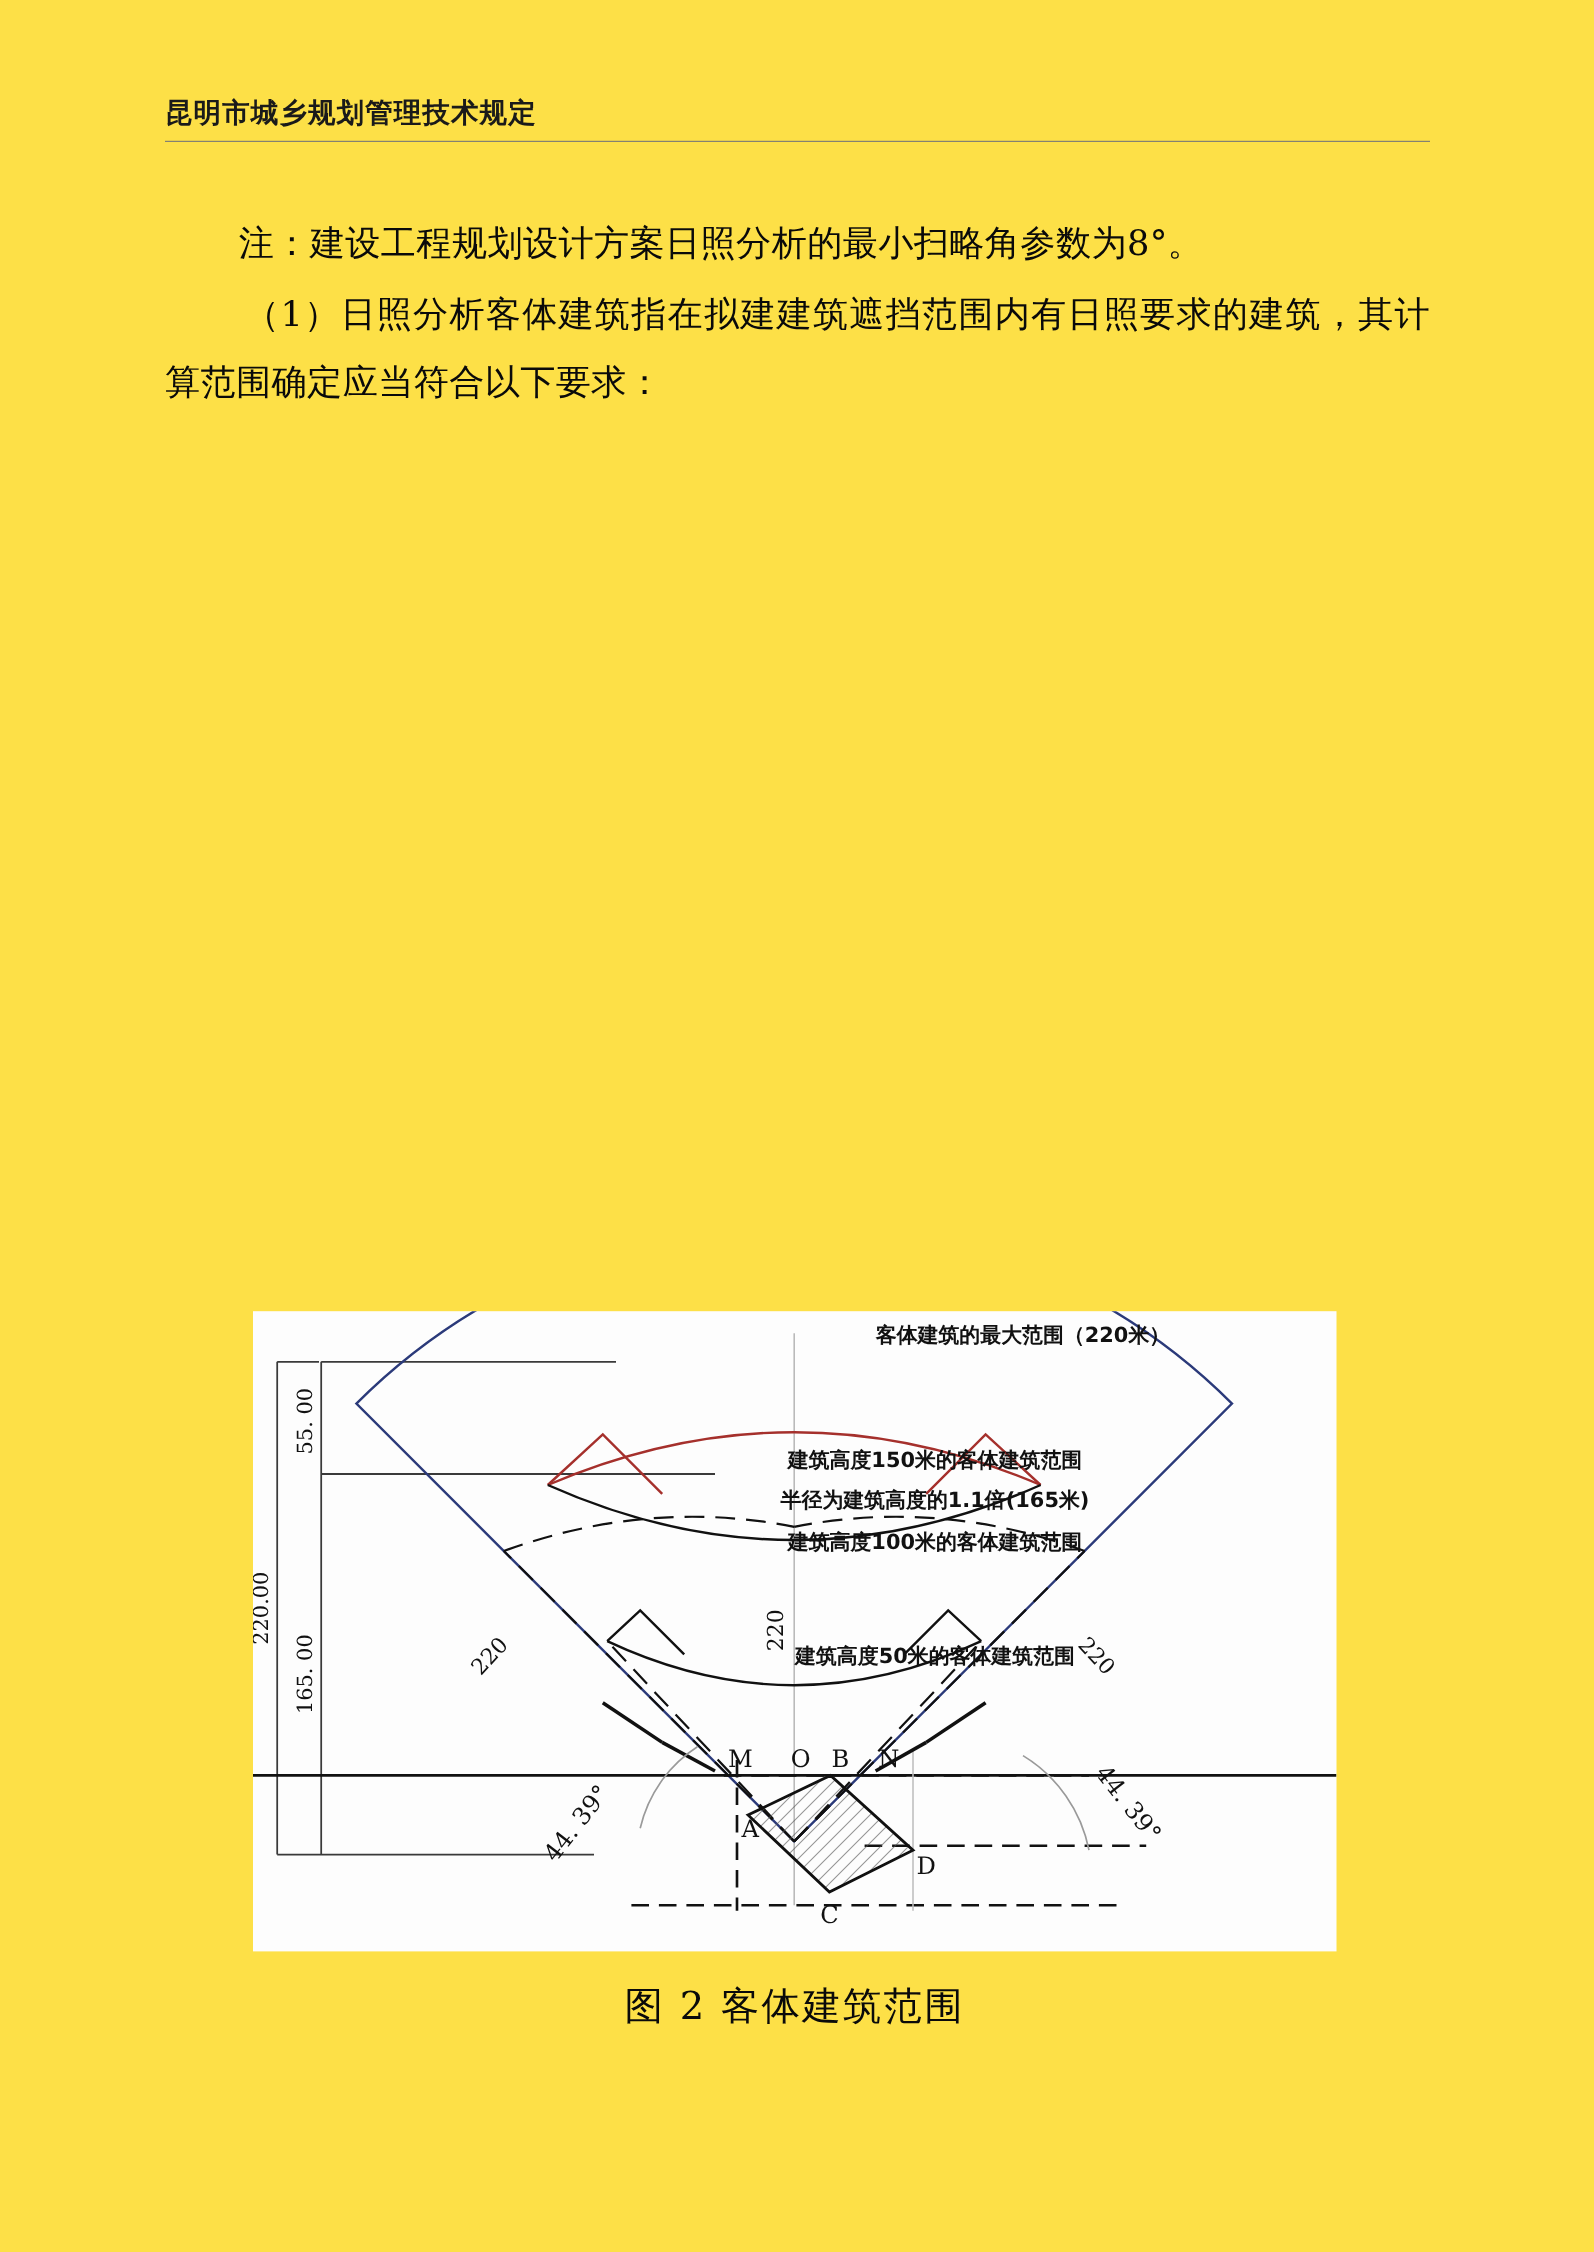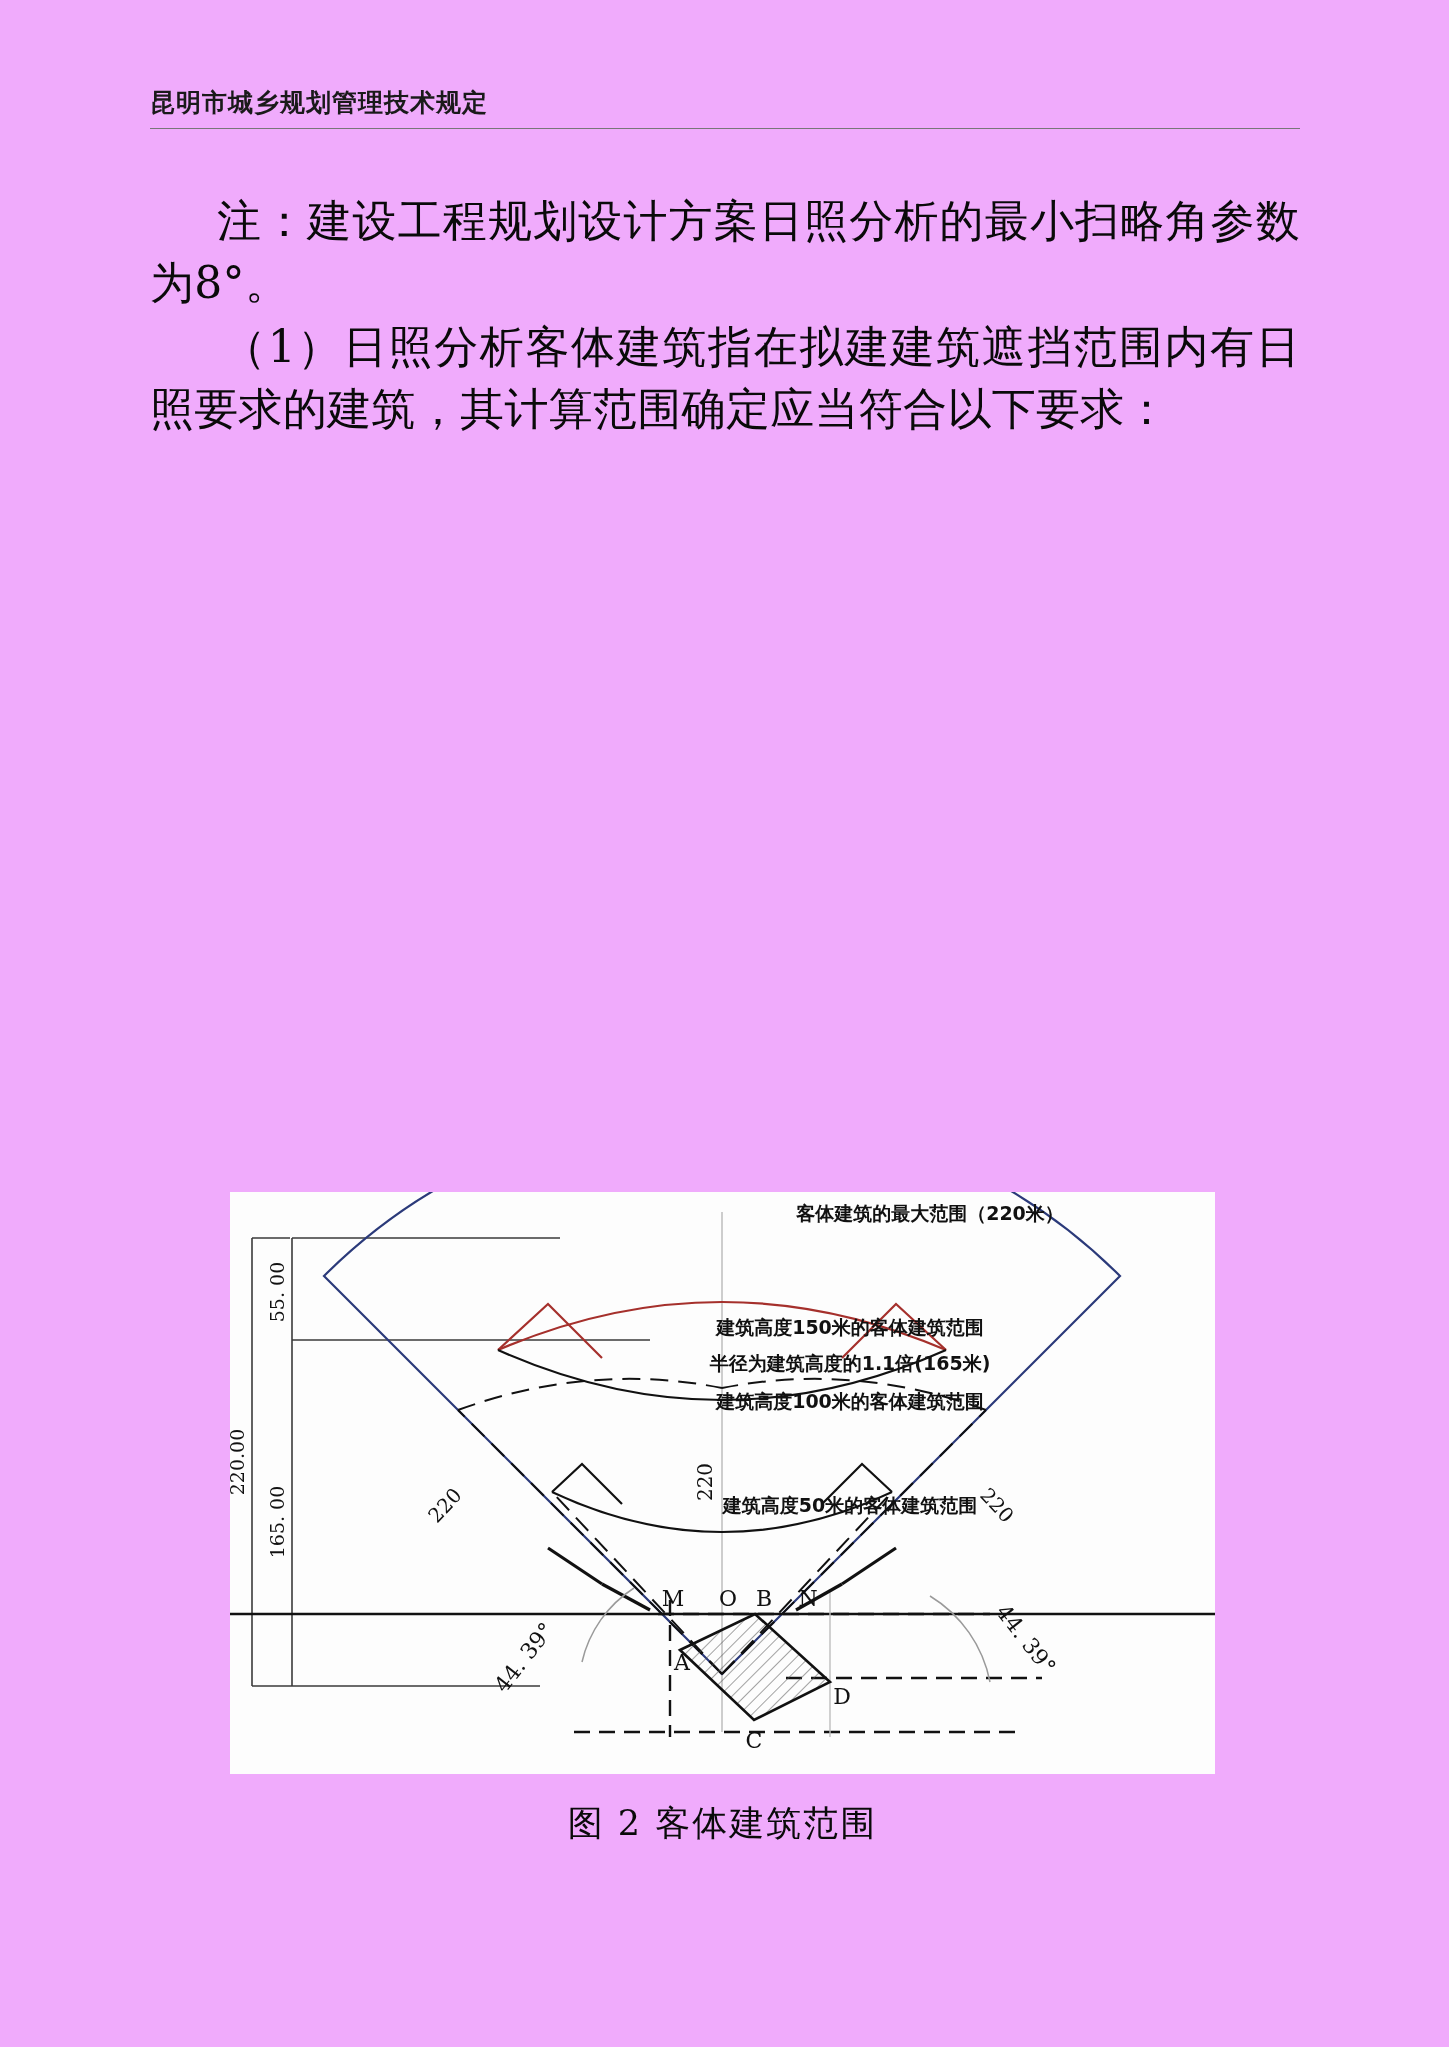--- a/index.html
+++ b/index.html
@@ -8,21 +8,21 @@
     background: #ffffff;
   }
   body {
     font-family: "DejaVu Serif", "Liberation Serif", serif;
     color: #000000;
   }
   .page {
     position: relative;
     width: 1449px;
     height: 2047px;
-    background: #f0abfc;
+    background: #fde047;
     overflow: hidden;
     box-sizing: border-box;
   }
 
   
   .header {
     position: absolute;
     left: 150px;
     top: 86px;
     width: 1150px;
@@ -41,21 +41,21 @@
   }
 
   
   .body-text {
     position: absolute;
     left: 150px;
     top: 190px;
     width: 1150px;
   }
   .para {
-    font-size: 44px;
+    font-size: 32px;
     line-height: 62px;
     text-align: justify;
     text-justify: inter-ideograph;
     letter-spacing: 0.3px;
     margin: 0 0 2px 0;
     color: #0a0a0a;
   }
   .para.indent-1 { text-indent: 67px; }
   .para.indent-2 { text-indent: 72px; }
 

